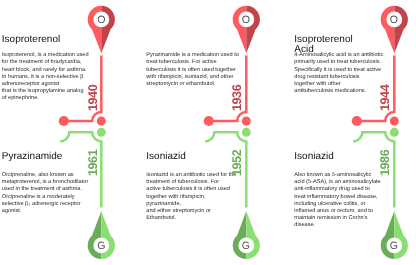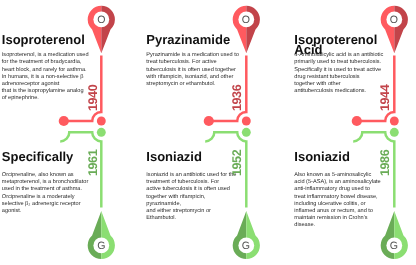--- a/index.html
+++ b/index.html
@@ -1,20 +1,20 @@
 <!DOCTYPE html>
 <html><head>
 <meta charset="utf-8">
 <style>
   html,body{margin:0;padding:0;background:#ffffff;}
   body{width:416px;height:265px;font-family:"Liberation Sans",sans-serif;overflow:hidden;
        -webkit-font-smoothing:antialiased;text-rendering:geometricPrecision;}
   .board{position:relative;width:416px;height:265px;background:#ffffff;}
   .col{position:absolute;top:0;width:144px;height:265px;}
-  .title{position:absolute;font-weight:bold;font-size:13px;color:#111111;line-height:10.2px;white-space:pre-line;}
+  .title{position:absolute;font-weight:normal;font-size:10px;color:#111111;line-height:10.2px;white-space:pre-line;}
   .desc{position:absolute;font-size:5.6px;color:#2b2b2b;line-height:7.17px;white-space:pre-line;}
   .year{position:absolute;font-weight:bold;font-size:12.6px;line-height:12.6px;white-space:nowrap;letter-spacing:-0.45px;
         transform-origin:0 0;transform:rotate(-90deg);}
   .yr-red{color:#C2444A;}
   .yr-green{color:#6AAC57;}
   svg.gfx{position:absolute;left:0;top:0;}
   .pinletter{position:absolute;font-size:10.6px;color:#555555;text-align:center;width:40px;line-height:1;}
   .pl-top{left:81.35px;top:15.0px;}
   .pl-bot{left:81.35px;top:241.1px;}
 </style>
@@ -52,21 +52,21 @@
     <div class="pinletter pl-bot">G</div>
     <div class="title" style="left:1.8px;top:35.0px">Isoproterenol</div>
     <div class="desc" style="left:1.8px;top:52.3px">Isoproterenol, is a medication used
 for the treatment of bradycardia,
 heart block, and rarely for asthma.
 In humans, it is a non-selective β
 adrenoreceptor agonist
 that is the isopropylamine analog
 of epinephrine.</div>
     <div class="year yr-red" style="left:86.7px;top:111.0px">1940</div>
-    <div class="title" style="left:1.8px;top:152.3px">Specifically</div>
+    <div class="title" style="left:1.8px;top:152.3px">Pyrazinamide</div>
     <div class="desc" style="left:1.8px;top:172.0px">Orciprenaline, also known as
 metaproterenol, is a bronchodilator
 used in the treatment of asthma.
 Orciprenaline is a moderately
 selective β₂ adrenergic receptor
 agonist.</div>
     <div class="year yr-green" style="left:86.6px;top:176.0px">1961</div>
   </div>
   <div class="col" style="left:144.5px">
     <svg class="gfx" width="144" height="265" viewBox="0 0 144 265">
@@ -89,21 +89,20 @@
       <circle cx="101.3" cy="245.4" r="7.9" fill="#ffffff"></circle>
       </g>
       <path d="M101.3,55.6 V111.90 A9.1,9.1 0 0 0 92.20,121.00 H63.8" fill="none" stroke="#FF5A5F" stroke-width="2.5"></path>
       <path d="M60.2,141.40 A9.1,9.1 0 0 0 69.30,132.30 H92.20 A9.1,9.1 0 0 0 101.3,141.40 V207.6" fill="none" stroke="#8BDE72" stroke-width="2.5"></path>
       <circle cx="63.8" cy="121.0" r="5.1" fill="#FF5A5F"></circle>
       <circle cx="101.3" cy="121.0" r="4.45" fill="#FF5A5F"></circle>
       <circle cx="101.3" cy="132.3" r="4.45" fill="#8BDE72"></circle>
       </svg>
     <div class="pinletter pl-top">O</div>
     <div class="pinletter pl-bot">G</div>
-    <div class="title" style="left:1.8px;top:35.0px">Pyrazinamide</div>
     <div class="desc" style="left:1.8px;top:52.3px">Pyrazinamide is a medication used to
 treat tuberculosis. For active
 tuberculosis it is often used together
 with rifampicin, isoniazid, and other
 streptomycin or ethambutol.</div>
     <div class="year yr-red" style="left:86.7px;top:111.0px">1936</div>
     <div class="title" style="left:1.8px;top:152.3px">Isoniazid</div>
     <div class="desc" style="left:1.8px;top:172.0px">Isoniazid is an antibiotic used for the
 treatment of tuberculosis. For
 active tuberculosis it is often used

